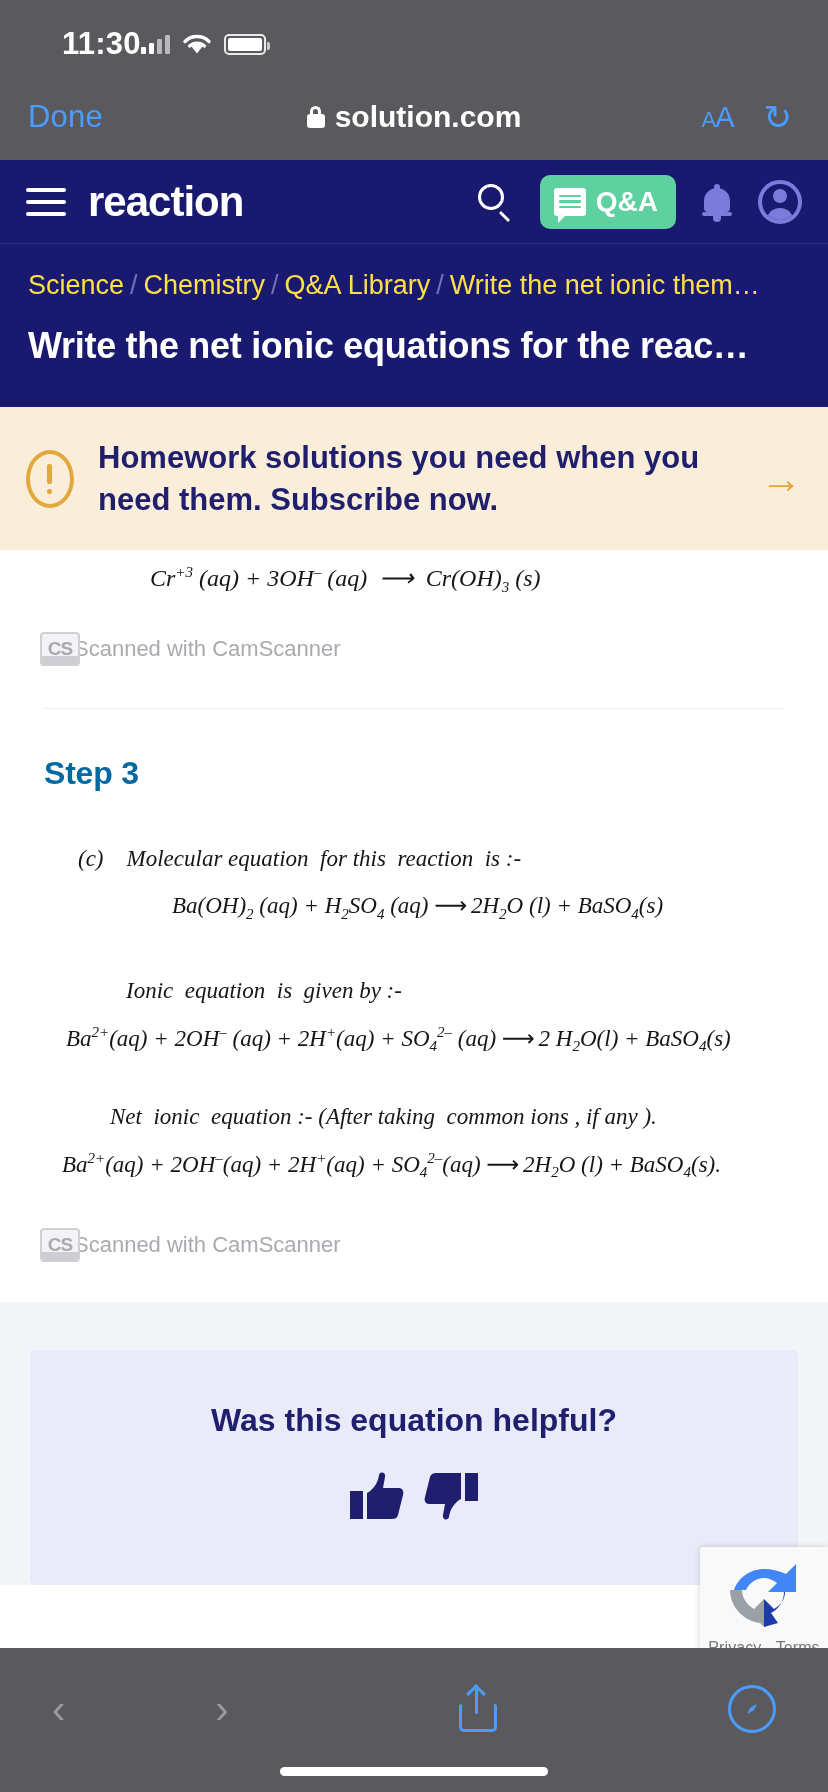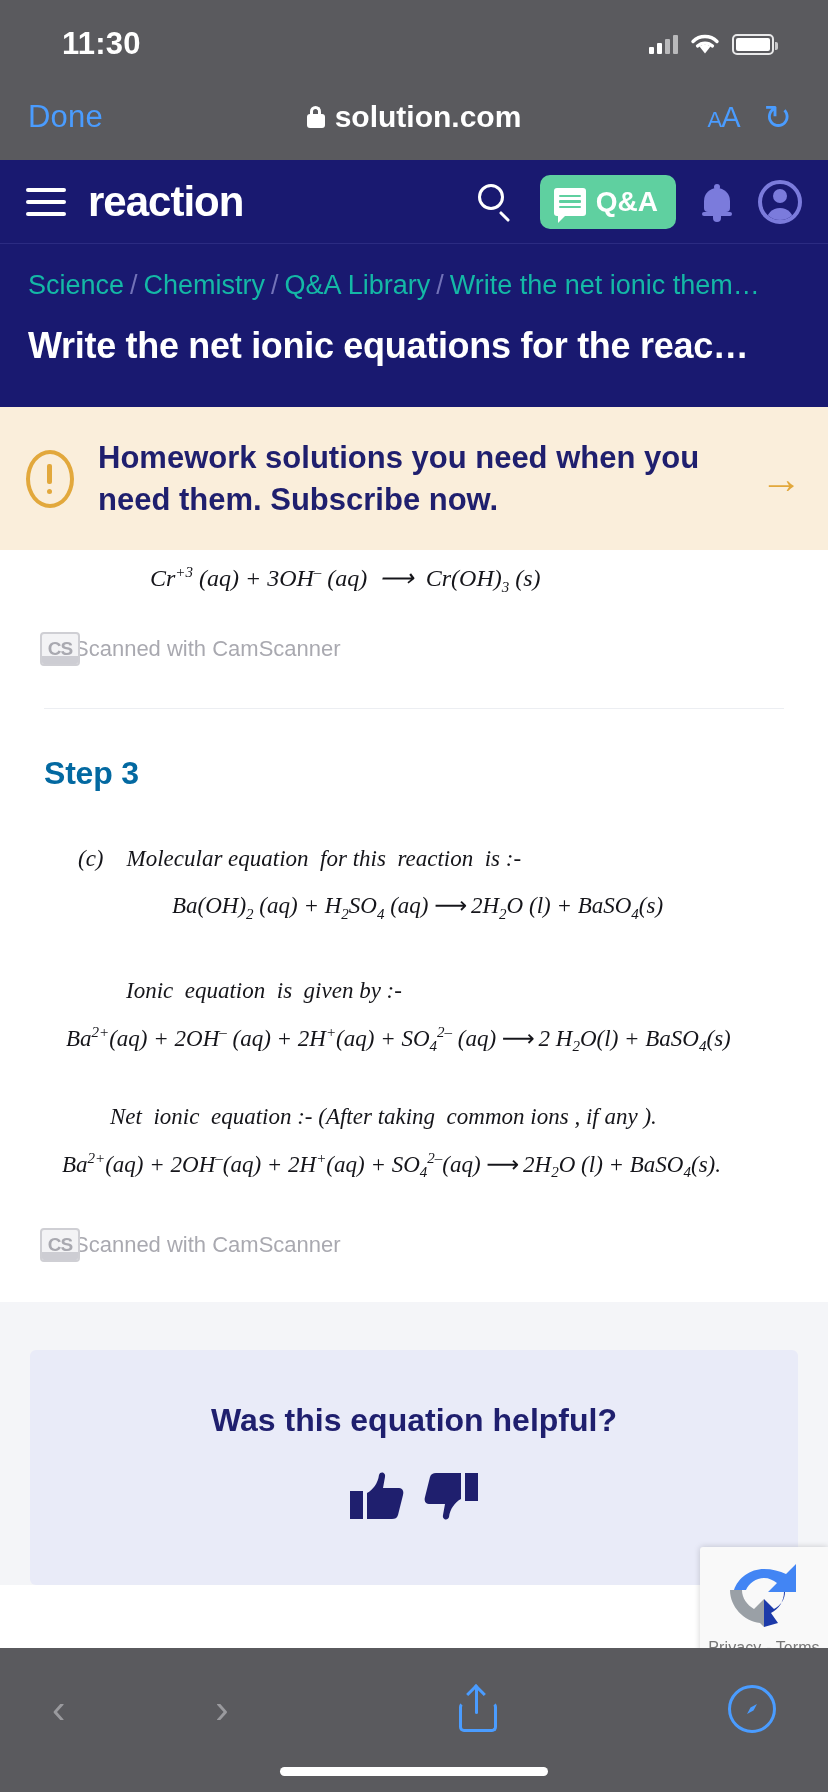--- a/index.html
+++ b/index.html
@@ -11,21 +11,20 @@
     position: relative;
   }
   .screen { width: 828px; height: 1792px; position: relative; background:#fff; }
 
   
   .status-bar {
     height: 74px;
     background: #5a5a5e;
     display: flex;
     align-items: center;
-    justify-content: space-between;
     padding: 14px 54px 0 62px;
     color: #fff;
   }
   .status-time {
     font-size: 31px;
     font-weight: 600;
     letter-spacing: .2px;
   }
   .status-right { display:flex; align-items:center; gap: 12px; }
   .cellular { display:flex; align-items:flex-end; gap:3px; height:20px; }
@@ -58,21 +57,21 @@
   }
   .browser-url {
     position:absolute; left:0; right:0; margin:auto;
     display:flex; align-items:center; justify-content:center; gap:10px;
     pointer-events:none;
   }
   .lock-icon { width:18px; height:22px; position:relative; }
   .lock-icon .body{position:absolute;bottom:0;width:18px;height:14px;background:#fff;border-radius:3px;}
   .lock-icon .shackle{position:absolute;top:0;left:3.5px;width:11px;height:11px;border:3px solid #fff;border-bottom:none;border-radius:6px 6px 0 0;}
   .url-text { color:#fff; font-size:30px; font-weight:600; }
-  .browser-right { margin-left:auto; display:flex; align-items:center; gap:24px; }
+  .browser-right { margin-left:auto; display:flex; align-items:center; gap:30px; }
   .aa-btn { color:#4a9cff; font-size:29px; font-weight:500; letter-spacing:-1px;}
   .aa-btn small{font-size:22px;}
   .reload-btn { color:#4a9cff; font-size:34px; line-height:1; }
 
   
   .bb-nav {
     background:#191970;
     height: 84px;
     display:flex; align-items:center;
     padding: 0 26px;
@@ -101,21 +100,21 @@
   .avatar-icon{ width:44px;height:44px;border-radius:50%;border:4px solid #7b7bdc;position:relative;overflow:hidden;}
   .avatar-icon .head{position:absolute;top:5px;left:11px;width:14px;height:14px;border-radius:50%;background:#7b7bdc;}
   .avatar-icon .body{position:absolute;bottom:-8px;left:4px;width:28px;height:20px;border-radius:14px 14px 0 0;background:#7b7bdc;}
 
   
   .bb-head { background:#191970; padding: 24px 28px 40px; }
   .breadcrumb {
     font-size:27px; color:#9a9ae0; white-space:nowrap; overflow:hidden;
     line-height:1.3;
   }
-  .breadcrumb a { color:#14b8a6; text-decoration:none; }
+  .breadcrumb a { color:#fde047; text-decoration:none; }
   .breadcrumb .sep { color:#7272b8; margin:0 6px; }
   .bb-title {
     color:#fff; font-size:36px; font-weight:700; margin-top:22px;
     white-space:nowrap; overflow:hidden; letter-spacing:-.3px;
   }
 
   
   .promo {
     background:#faeedb; display:flex; align-items:center;
     padding: 30px 26px; gap:24px; min-height:118px;

